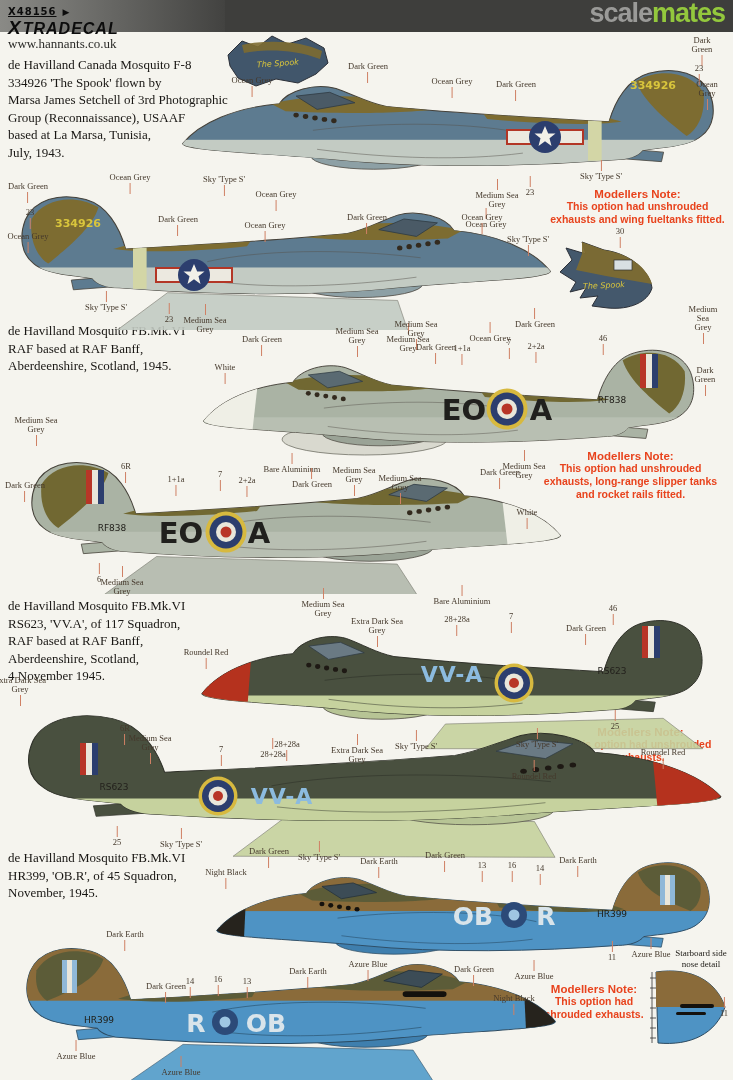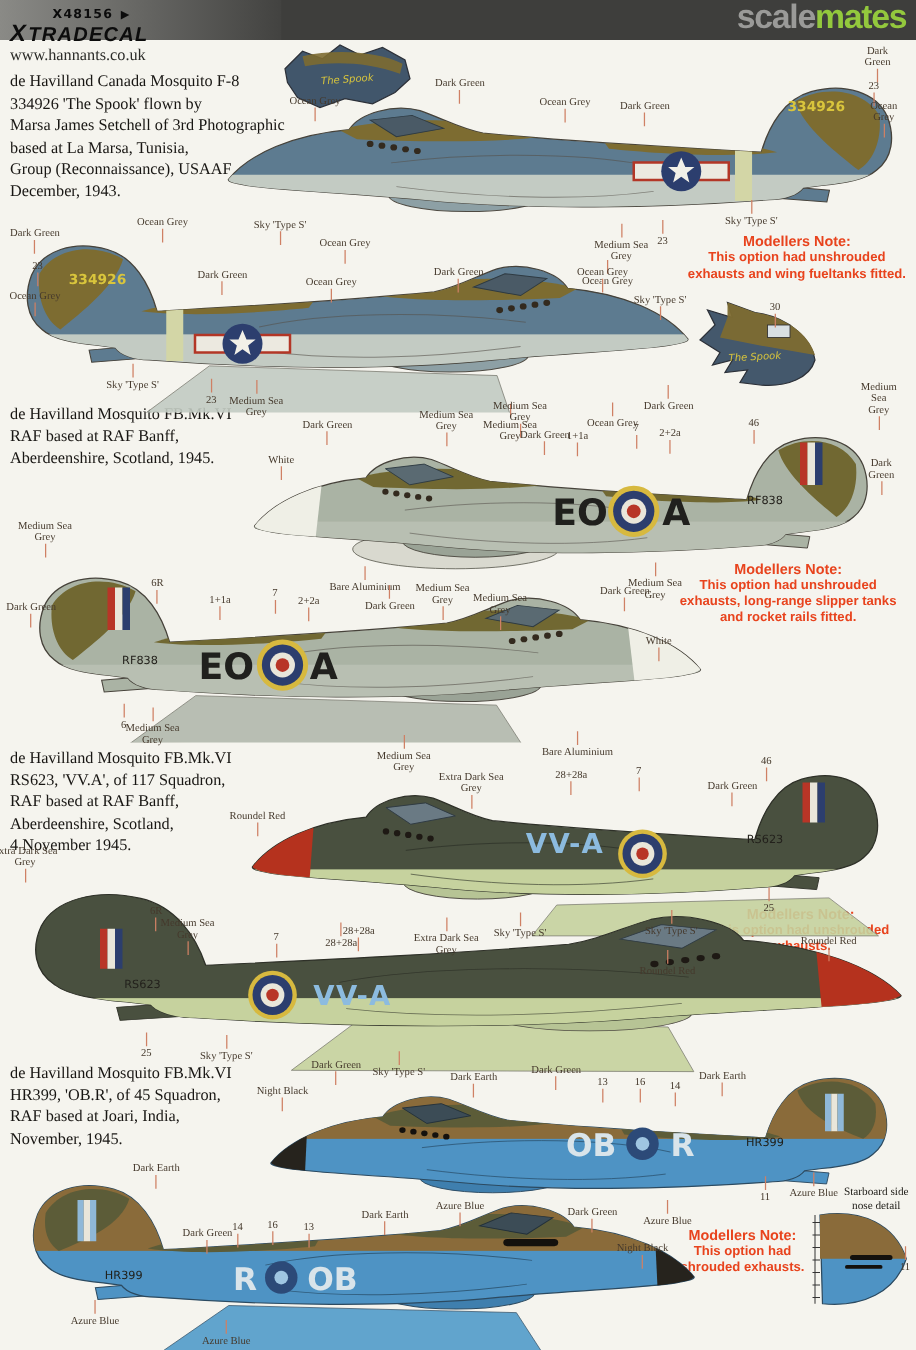--- a/index.html
+++ b/index.html
@@ -3,21 +3,21 @@
 <meta charset="utf-8">
 <style>
   html,body{margin:0;padding:0;background:#888;}
   .page{position:relative;width:733px;height:1080px;background:#f5f4ee;overflow:hidden;
         font-family:"Liberation Serif",serif;color:#1c1a17;}
   
   .topbar{position:absolute;left:0;top:0;width:733px;height:32px;background:#3e3e3c;}
   .logopatch{position:absolute;left:0;top:0;width:225px;height:32px;
              background:linear-gradient(90deg,#8a8a86,#55555333);}
   .logo{position:absolute;left:8px;top:1px;color:#0c0c0c;font-family:"Liberation Sans",sans-serif;}
-  .logo .code{font-size:10px;font-weight:bold;letter-spacing:1px;margin-left:34px;}
+  .logo .code{font-size:10px;font-weight:bold;letter-spacing:1px;text-decoration:underline;}
   .logo .arrow{font-size:9px;margin-left:6px;}
   .logo .brand{font-size:16px;font-weight:bold;font-style:italic;letter-spacing:1px;margin-top:-2px;}
   .logo .bigx{font-size:19px;font-style:italic;font-weight:bold;margin-right:1px;}
   .watermark{position:absolute;right:8px;top:-2px;font-family:"Liberation Sans",sans-serif;
              font-weight:bold;font-size:27px;letter-spacing:-1px;}
   .watermark .w1{color:#9a9a98;}
   .watermark .w2{color:#93c83d;}
   .site{position:absolute;left:8px;top:36px;font-size:13px;color:#2b2b28;}
   
   .desc{position:absolute;width:252px;font-size:13px;line-height:17.5px;color:#181613;}
@@ -54,43 +54,42 @@
     </div>
     <div class="watermark"><span class="w1">scale</span><span class="w2">mates</span></div>
   </div>
   <div class="site">www.hannants.co.uk</div>
 
   <div class="desc" style="left:8px;top:56px">
 
   <div>de Havilland Canada Mosquito F-8</div>
       <div>334926 'The Spook' flown by</div>
       <div>Marsa James Setchell of 3rd Photographic</div>
+      <div>Group (Reconnaissance), USAAF</div>
       <div>based at La Marsa, Tunisia,</div>
-      <div>Group (Reconnaissance), USAAF</div>
-      <div>December, 1943.</div>
+      <div>July, 1943.</div>
     </div>
   <div class="desc" style="left:8px;top:322px">
 
   <div>de Havilland Mosquito FB.Mk.VI</div>
       <div>RAF based at RAF Banff,</div>
       <div>Aberdeenshire, Scotland, 1945.</div>
     </div>
   <div class="desc" style="left:8px;top:597px">
 
   <div>de Havilland Mosquito FB.Mk.VI</div>
       <div>RS623, 'VV.A', of 117 Squadron,</div>
       <div>RAF based at RAF Banff,</div>
       <div>Aberdeenshire, Scotland,</div>
       <div>4 November 1945.</div>
     </div>
   <div class="desc" style="left:8px;top:849px">
 
   <div>de Havilland Mosquito FB.Mk.VI</div>
       <div>HR399, 'OB.R', of 45 Squadron,</div>
-      <div>RAF based at Joari, India,</div>
       <div>November, 1945.</div>
     </div>
 
   <div class="note" style="left:540px;top:188px;width:195px">
     <div class="nt">Modellers Note:</div>
     <div>
         <div class="nl">This option had unshrouded</div>
         <div class="nl">exhausts and wing fueltanks fitted.</div>
       </div>
   </div>
@@ -580,21 +579,21 @@
         <span class="ln"></span>
       </div>
       <div class="co up" style="left: 490px; top: 322px;">
         <span class="lbl">Ocean Grey</span>
         <span class="ln"></span>
       </div>
       <div class="co up" style="left: 408px; top: 323px;">
         <span class="lbl">Medium Sea Grey</span>
         <span class="ln"></span>
       </div>
-      <div class="co" style="left: 620px; top: 241px;">
+      <div class="co" style="left: 620px; top: 227px;">
         <span class="lbl">30</span>
         <span class="ln"></span>
       </div>
     </div>
   <div>
 
   <div class="co" style="left: 225px; top: 363px;">
         <span class="lbl">White</span>
         <span class="ln"></span>
       </div>

